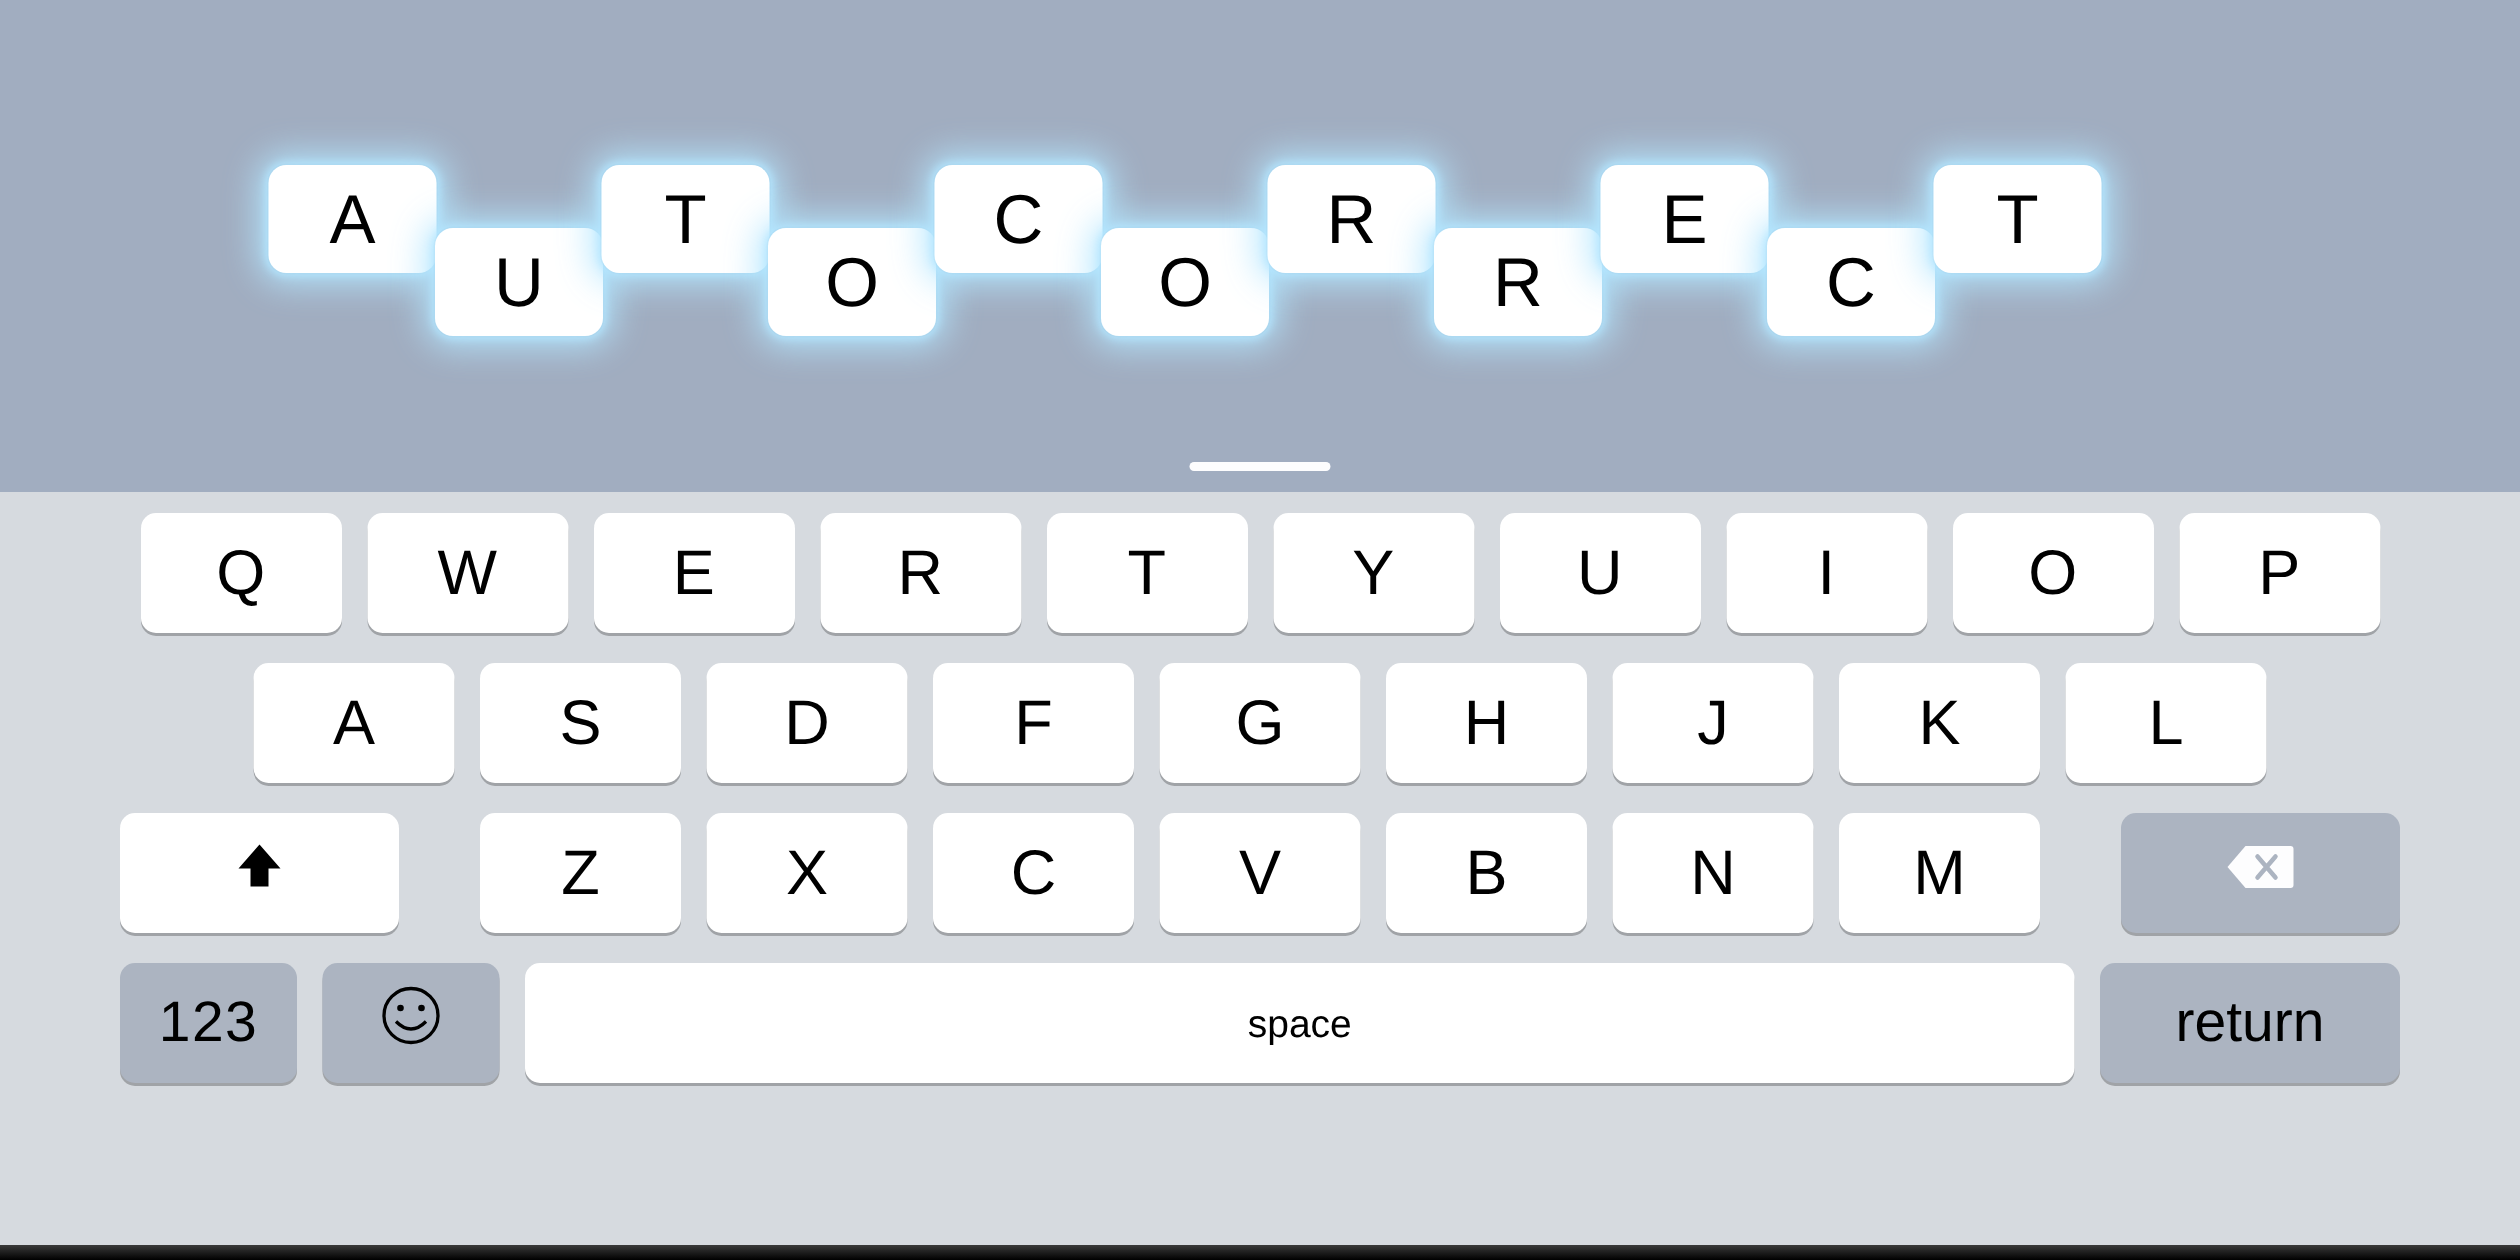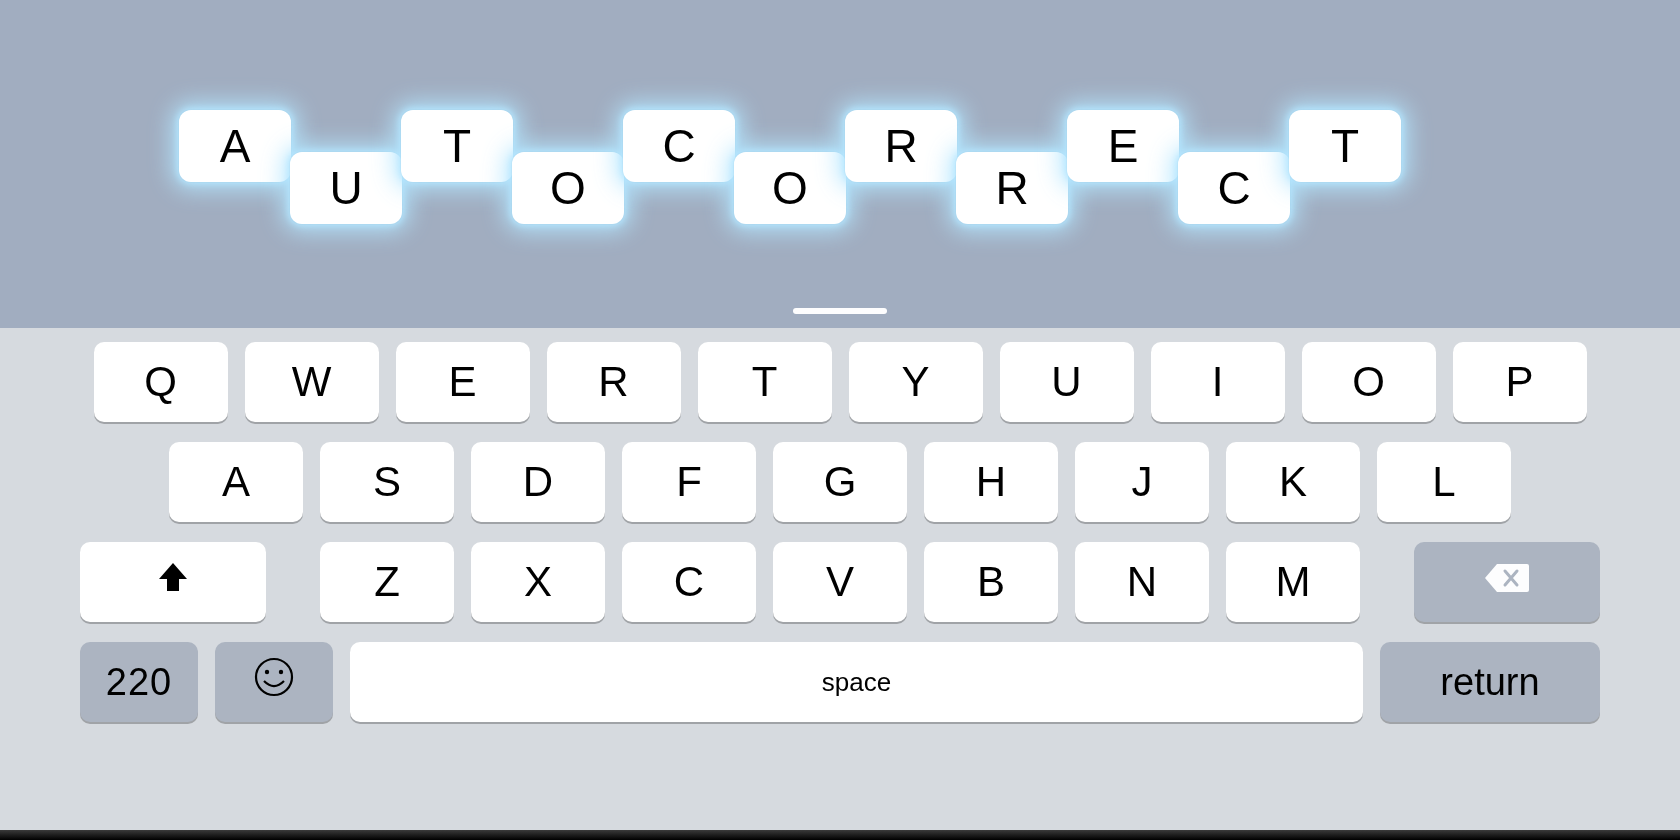--- a/index.html
+++ b/index.html
@@ -79,21 +79,21 @@
     font-weight: 400;
     color: #000;
     flex: 0 0 auto;
   }
   .key.letter { width: 134px; }
   .key.shift  { width: 186px; }
   .key.backspace { width: 186px; background:#acb4c1; }
   .key.num    { width: 118px; background:#acb4c1; font-size:38px; letter-spacing:1px;}
   .key.emoji  { width: 118px; background:#acb4c1; }
   .key.space  { flex: 1 1 auto; font-size:26px; font-weight:300; }
-  .key.return { width: 220px; background:#acb4c1; font-size:38px; font-weight:300;}
+  .key.return { width: 200px; background:#acb4c1; font-size:38px; font-weight:300;}
 
   .row2-pad { width: 62px; flex:0 0 auto; }
   .row3-mid { display:flex; gap:17px; }
 
   
   .sidebtn {
     position: absolute;
     left: 0;
     width: 44px;
     height: 80px;
@@ -211,21 +211,21 @@
       <span>
         <svg viewBox="0 0 48 36">
             <path d="M14 4 L44 4 Q46 4 46 6 L46 30 Q46 32 44 32 L14 32 L2 18 Z" fill="#fdfdfe"></path>
             <path d="M22 11 L34 25 M34 11 L22 25" stroke="#acb4c1" stroke-width="3" stroke-linecap="round"></path>
           </svg>
       </span>
     </div>
   </div>
 
   <div class="krow row4">
-    <div class="key num">220</div>
+    <div class="key num">123</div>
     <div class="key emoji">
       <span>
         <svg viewBox="0 0 42 42">
             <circle cx="21" cy="21" r="18"></circle>
             <circle cx="14" cy="16" r="2.2" fill="#000" stroke="none"></circle>
             <circle cx="28" cy="16" r="2.2" fill="#000" stroke="none"></circle>
             <path d="M11 25 Q21 35 31 25"></path>
           </svg>
       </span>
     </div>

